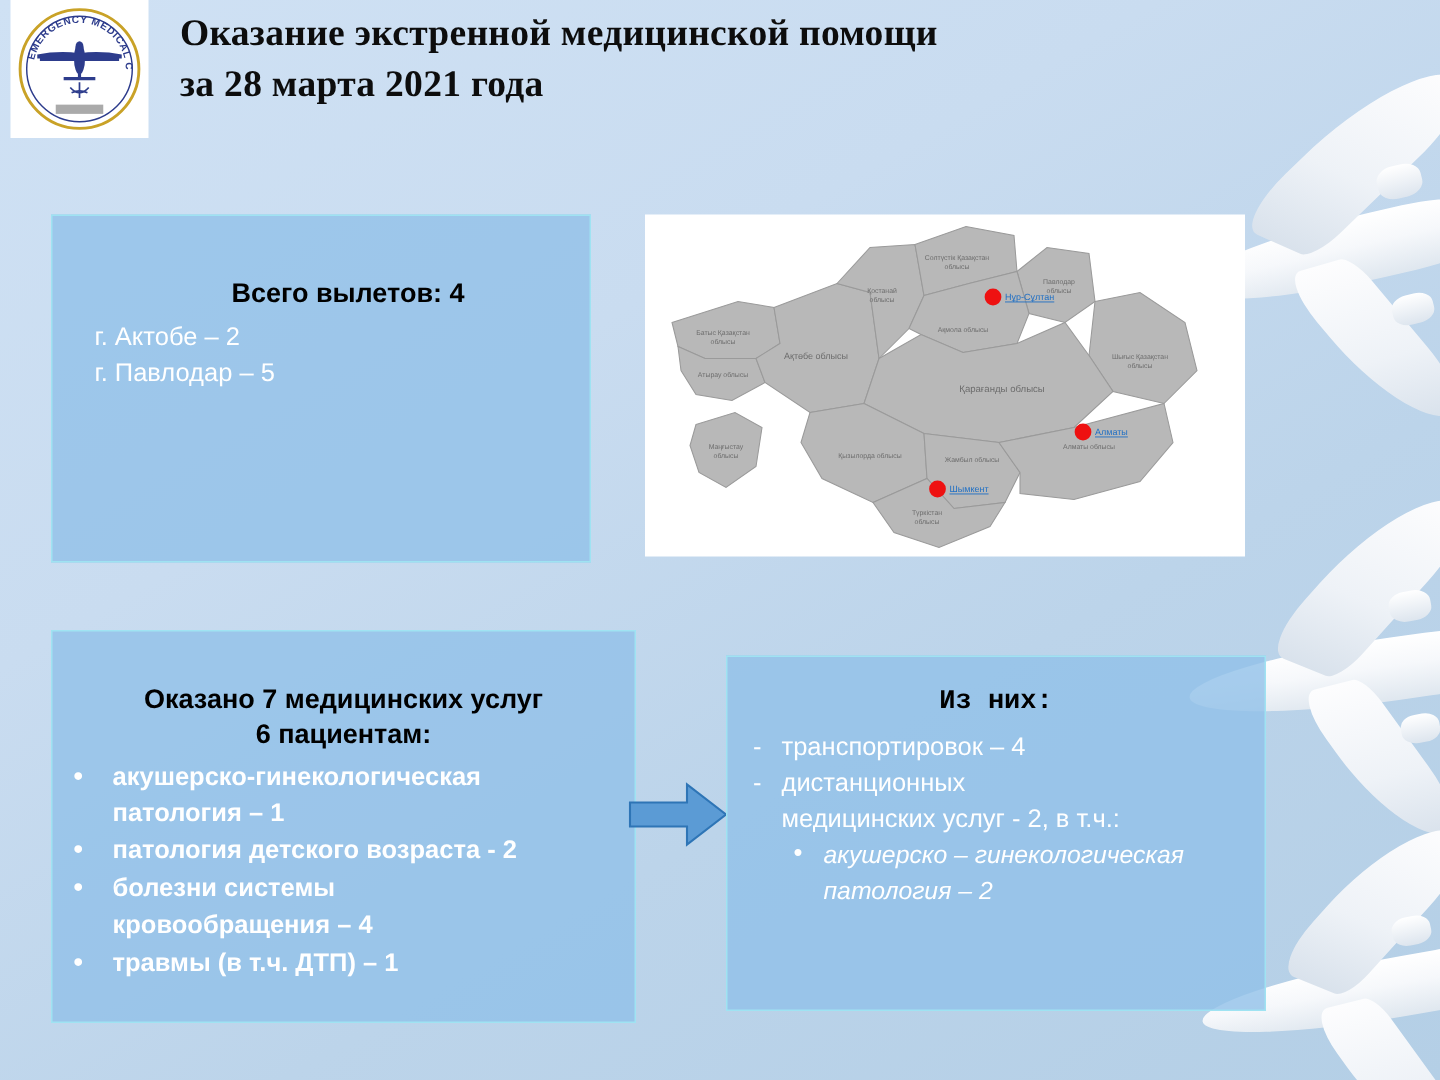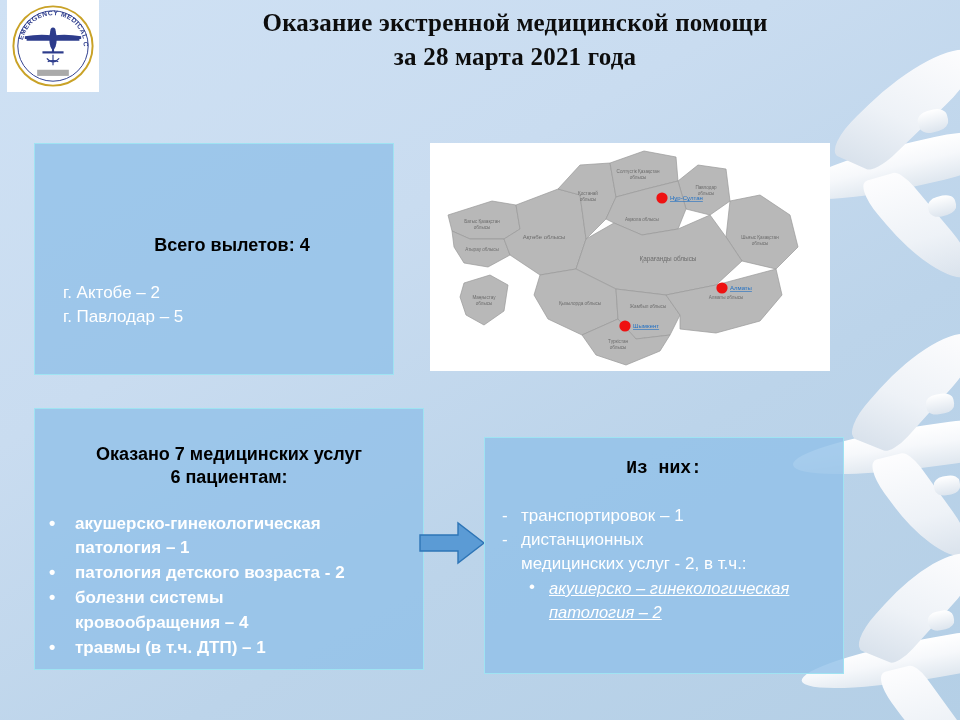--- a/index.html
+++ b/index.html
@@ -113,54 +113,53 @@
     justify-content: center;
   }
   .logo-box svg { display: block; }
 
   
   .title {
     position: absolute;
     left: 120px;
     top: 6px;
     width: 790px;
-    text-align: center;
     font-family: "Liberation Serif", serif;
     font-weight: bold;
     font-size: 25px;
     line-height: 1.34;
     color: #0d0d0d;
     letter-spacing: 0.2px;
   }
   .title .ln { display: block; white-space: nowrap; }
 
   
   .panel {
     position: absolute;
     background: rgba(145, 193, 232, 0.80);
     border: 1px solid #9fe3f2;
     box-sizing: border-box;
   }
   .panel-flights { left: 34px; top: 143px; width: 360px; height: 232px; }
-  .panel-services { left: 34px; top: 408px; width: 390px; height: 262px; }
+  .panel-services { left: 34px; top: 420px; width: 390px; height: 262px; }
   .panel-ofthose { left: 484px; top: 437px; width: 360px; height: 237px; }
 
   .panel-title {
     text-align: center;
     font-weight: bold;
     font-size: 18px;
     color: #000000;
     line-height: 1.25;
   }
-  .panel-flights .panel-title { margin-top: 90px; padding-left: 36px; }
+  .panel-flights .panel-title { margin-top: 40px; padding-left: 36px; }
   .panel-services .panel-title { margin-top: 34px; }
   .panel-ofthose .panel-title { margin-top: 19px; font-family: Liberation Mono, monospace; }
 
   .list {
-    margin: 24px 0 0 0;
+    margin: 6px 0 0 0;
     padding: 0;
     list-style: none;
     color: #ffffff;
     font-size: 17px;
     line-height: 1.42;
   }
   .list.plain li { padding-left: 28px; }
   .list.bulleted li {
     padding-left: 40px;
     position: relative;
@@ -189,21 +188,20 @@
   .list.dashed li.nodash { padding-left: 36px; }
   .list.dashed li.nodash::before { content: ""; }
   .sub-list {
     margin: 1px 16px 0 0;
     padding: 0;
     list-style: none;
     color: #ffffff;
     font-size: 16.5px;
     font-style: italic;
     line-height: 1.45;
-    text-decoration: underline;
   }
   .sub-list li {
     padding-left: 64px;
     position: relative;
   }
   .sub-list li::before {
     content: "\2022";
     position: absolute;
     left: 44px;
     top: -2px;
@@ -389,21 +387,21 @@
 
   <div class="arrow">
     <svg width="68" height="48" viewBox="0 0 68 48">
       <polygon points="2,16 40,16 40,4 66,24 40,44 40,32 2,32" fill="#5b9bd5" stroke="#2e75b6" stroke-width="1.4"></polygon>
     </svg>
   </div>
 
   <div class="panel panel-ofthose">
     <div class="panel-title">Из них:</div>
     <ul class="list dashed">
-      <li>транспортировок – 1</li>
+      <li>транспортировок – 4</li>
       <li>дистанционных</li>
       <li class="nodash">медицинских  услуг - 2,  в т.ч.:</li>
     </ul>
     <ul class="sub-list">
       <li>акушерско – гинекологическая</li>
       <li class="cont">патология – 2</li>
     </ul>
   </div>
 
 </div>

